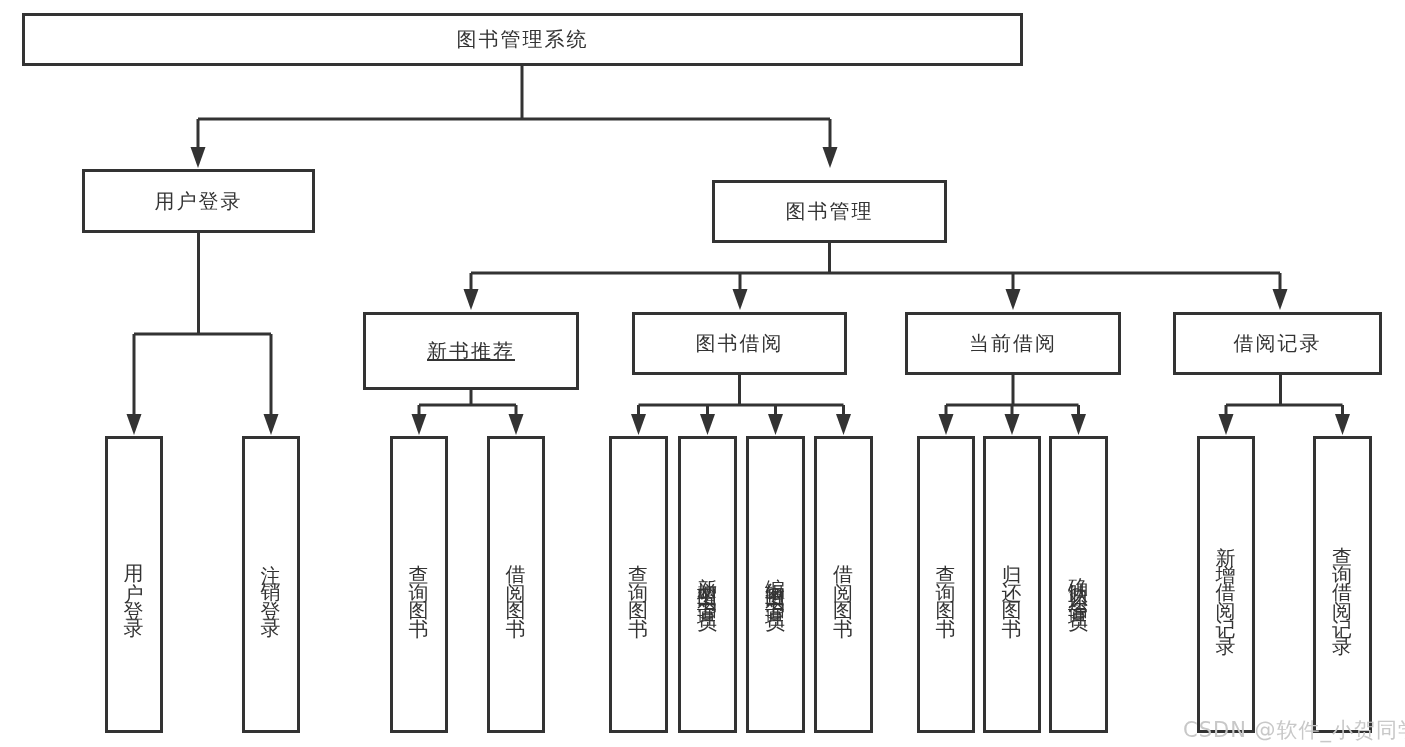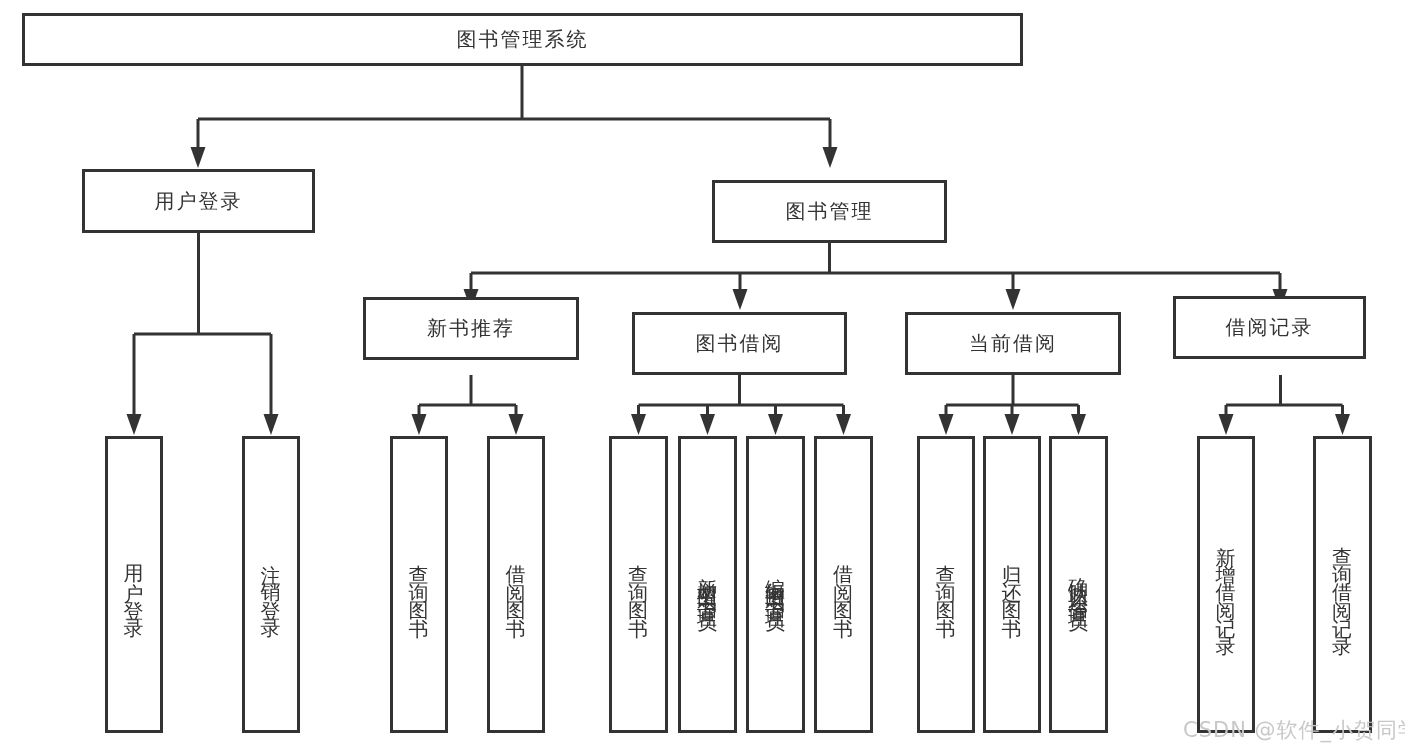--- a/index.html
+++ b/index.html
@@ -37,24 +37,24 @@
     line-height: 1;
   }
   .v-box.tight { letter-spacing: 5px; }
 
   
   .n-root { left: 22px; top: 13px; width: 1001px; height: 53px; }
   
   .n-userlogin { left: 82px;  top: 169px; width: 233px; height: 64px; }
   .n-bookmgmt  { left: 712px; top: 180px; width: 235px; height: 63px; }
   
-  .n-recommend { left: 363px;  top: 297px; width: 216px; height: 63px; }
+  .n-recommend { left: 363px;  top: 312px; width: 216px; height: 78px; text-decoration: underline; }
   .n-borrow    { left: 632px;  top: 312px; width: 215px; height: 63px; }
   .n-current   { left: 905px;  top: 312px; width: 216px; height: 63px; }
-  .n-records   { left: 1173px; top: 296px; width: 193px; height: 63px; }
+  .n-records   { left: 1173px; top: 312px; width: 209px; height: 63px; }
   
   .leaf { top: 436px; height: 297px; }
   .l-g1a { left: 105px;  width: 58px; }
   .l-g1b { left: 242px;  width: 58px; }
   .l-g2a { left: 390px;  width: 58px; }
   .l-g2b { left: 487px;  width: 58px; }
   .l-g3a { left: 609px;  width: 59px; }
   .l-g3b { left: 678px;  width: 59px; }
   .l-g3c { left: 746px;  width: 59px; }
   .l-g3d { left: 814px;  width: 59px; }

